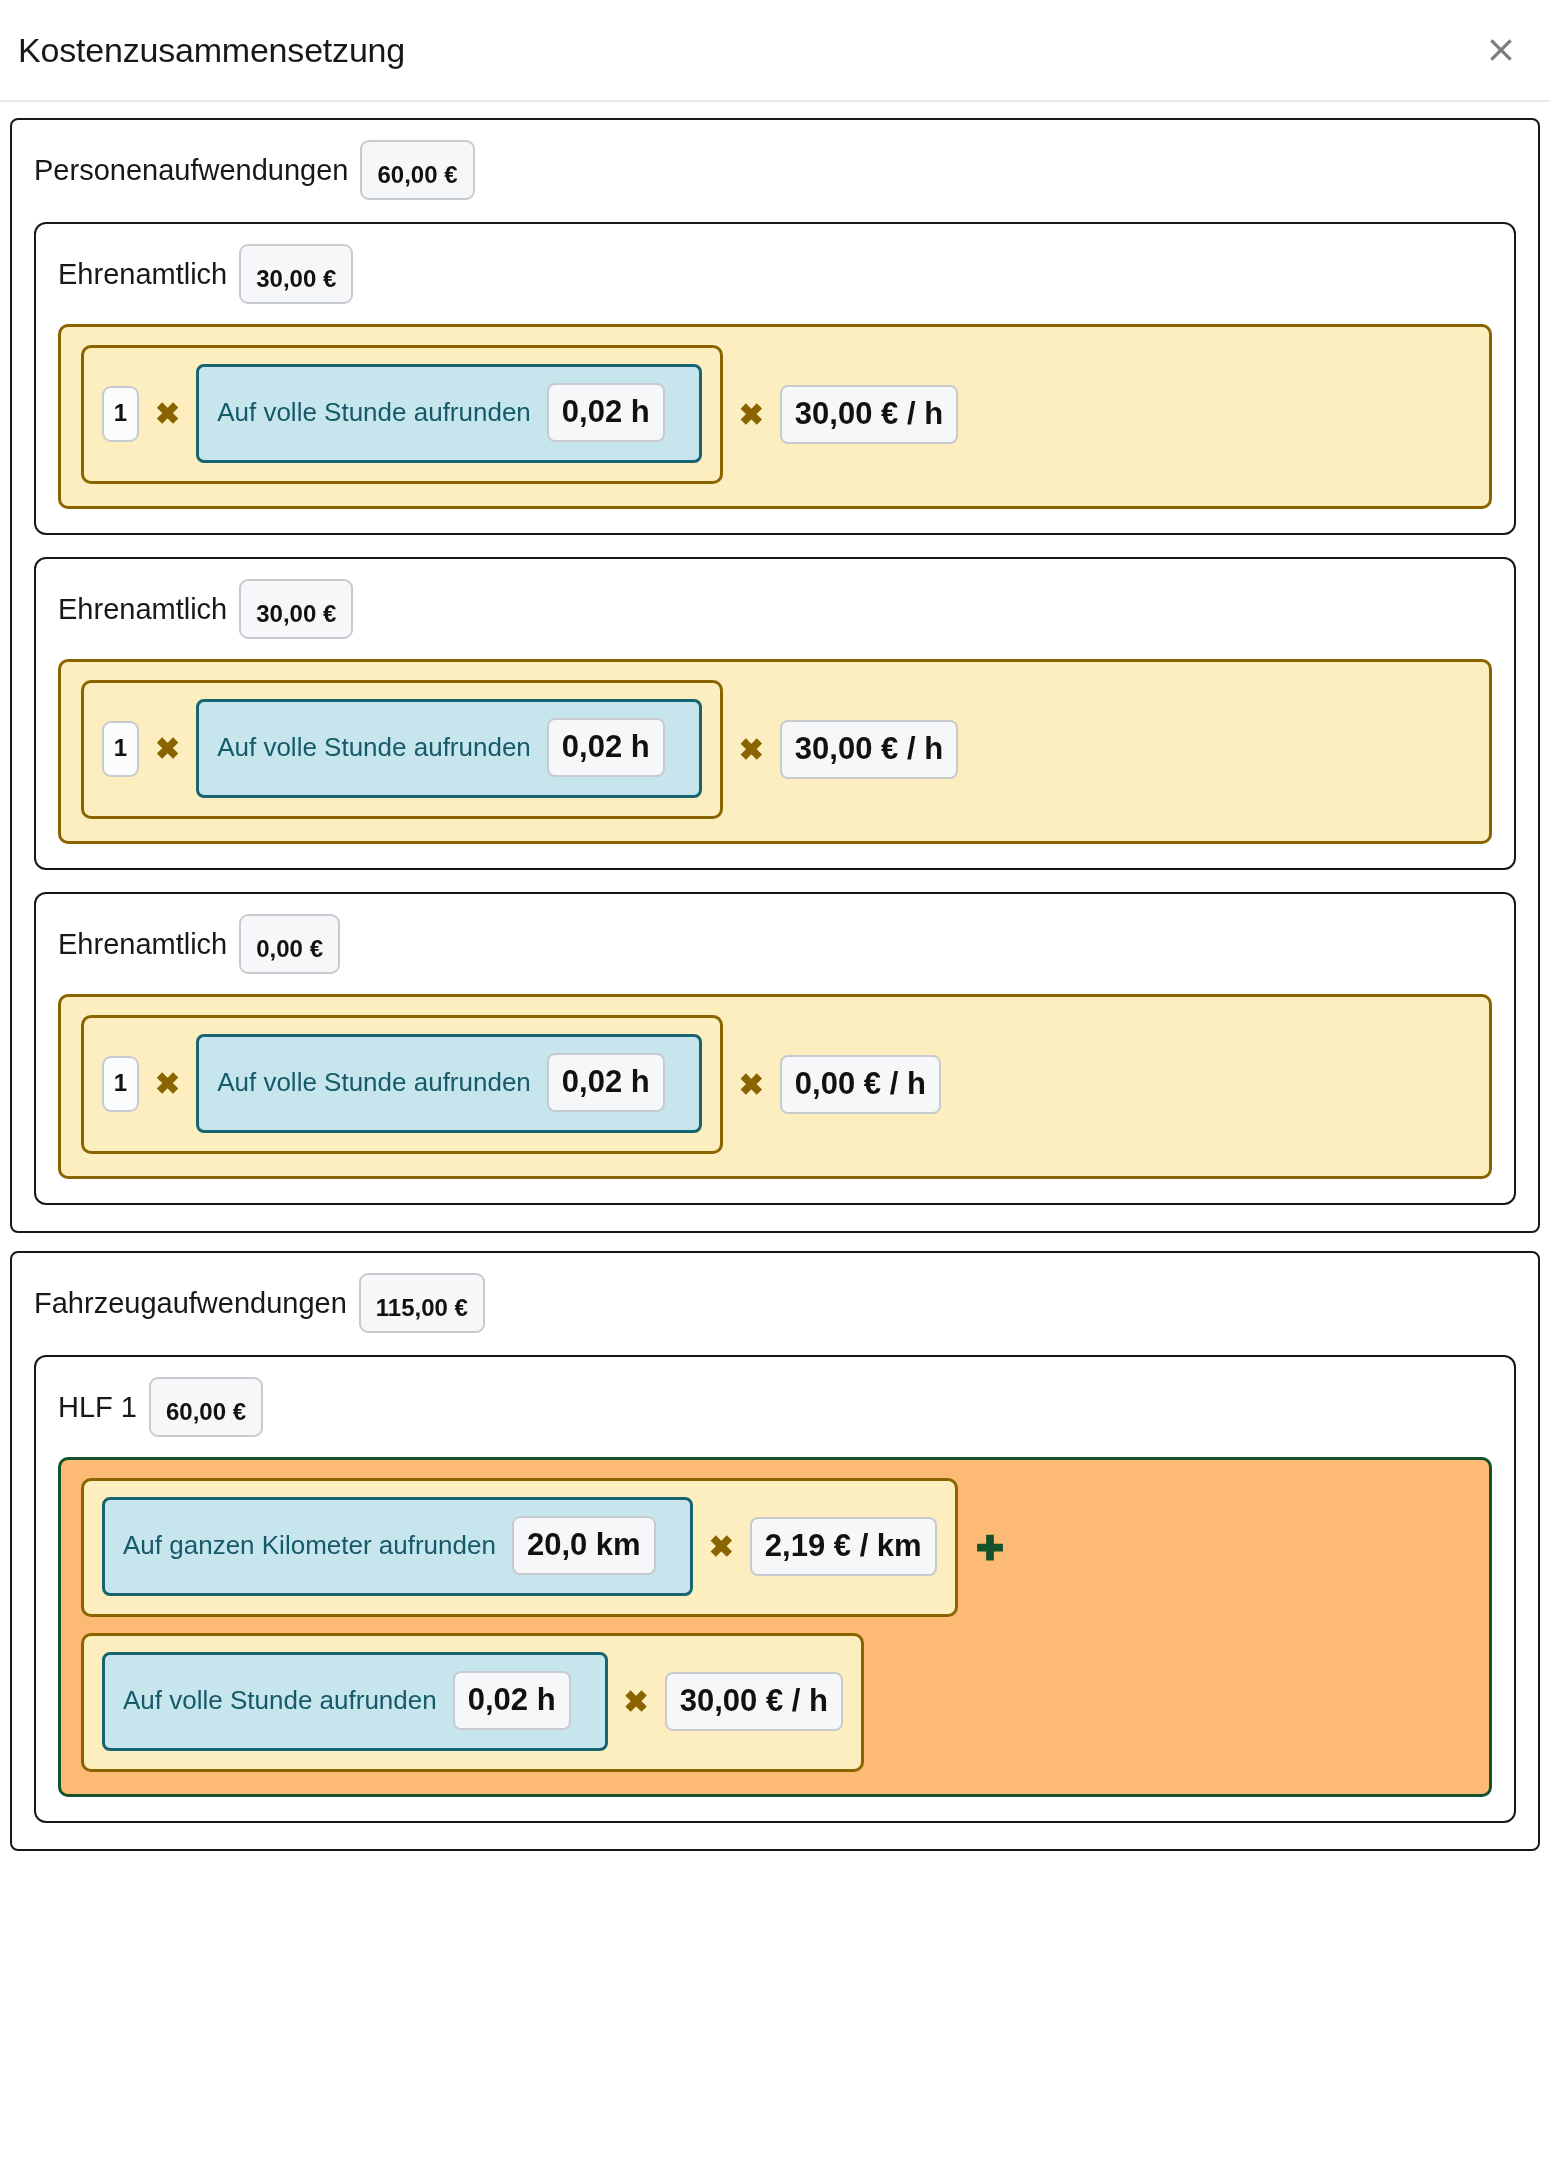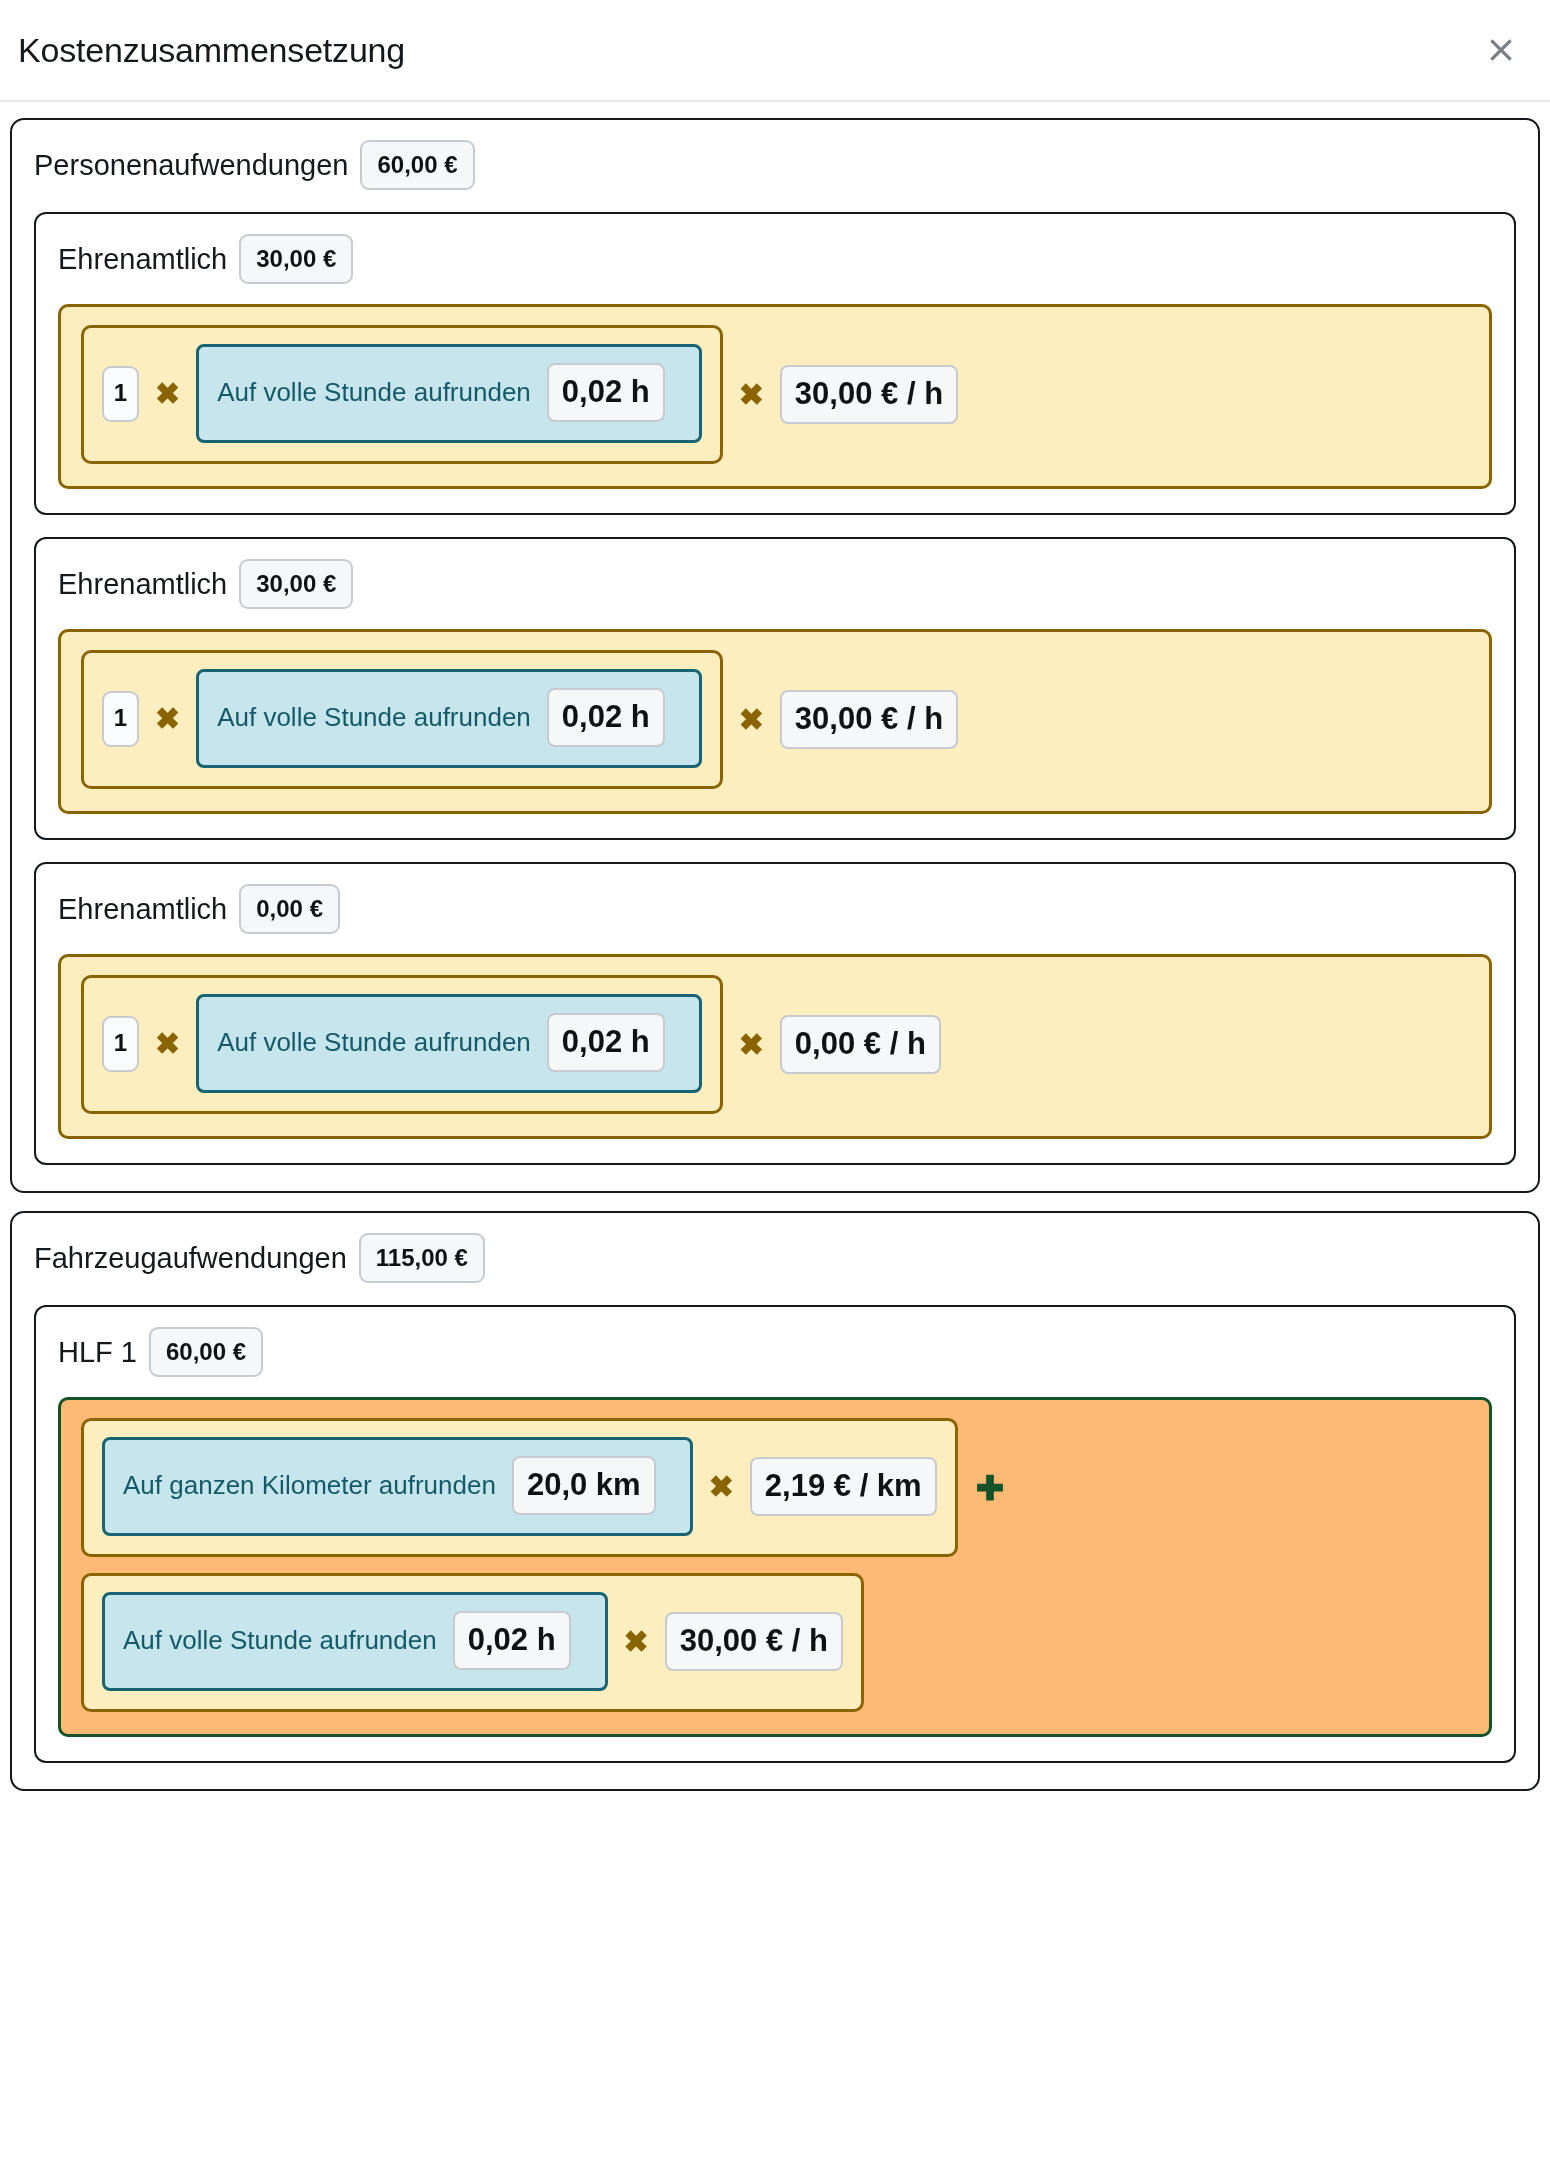--- a/index.html
+++ b/index.html
@@ -56,21 +56,21 @@
   .modal-body {
     padding: 16px 10px 0 10px;
     display: flex;
     flex-direction: column;
     gap: 18px;
   }
 
   
   .group-card {
     border: 2px solid #16191c;
-    border-radius: 14px;
+    border-radius: 8px;
     padding: 20px 22px 26px 22px;
     background: #ffffff;
   }
 
   .group-head,
   .sub-head {
     display: flex;
     align-items: center;
     gap: 12px;
   }
@@ -88,21 +88,21 @@
   .pill {
     display: inline-flex;
     align-items: center;
     justify-content: center;
     background: #f6f7f8;
     border: 2px solid #c7cbd0;
     border-radius: 9px;
     font-size: 24px;
     font-weight: 700;
     color: #0f1113;
-    padding: 11px 15px 11px 15px;
+    padding: 21px 15px 11px 15px;
     white-space: nowrap;
     line-height: 1;
   }
   .pill.small {
     font-size: 31px;
     padding: 11px 13px 13px 13px;
     border-radius: 8px;
   }
   .pill.qty {
     min-width: 37px;

